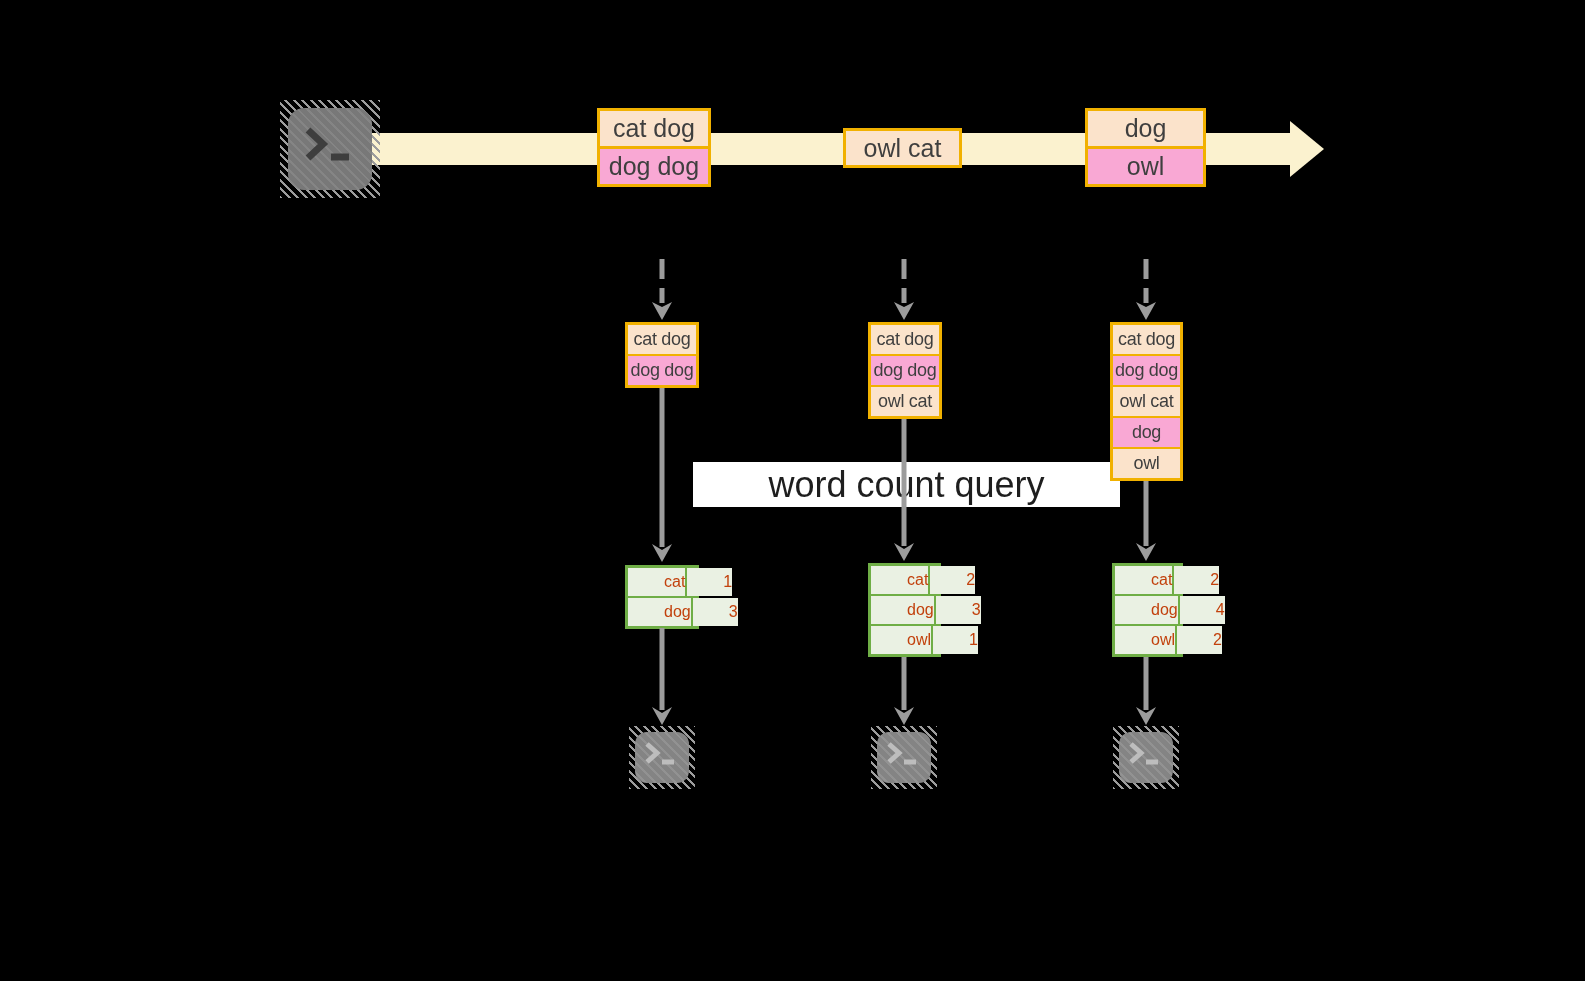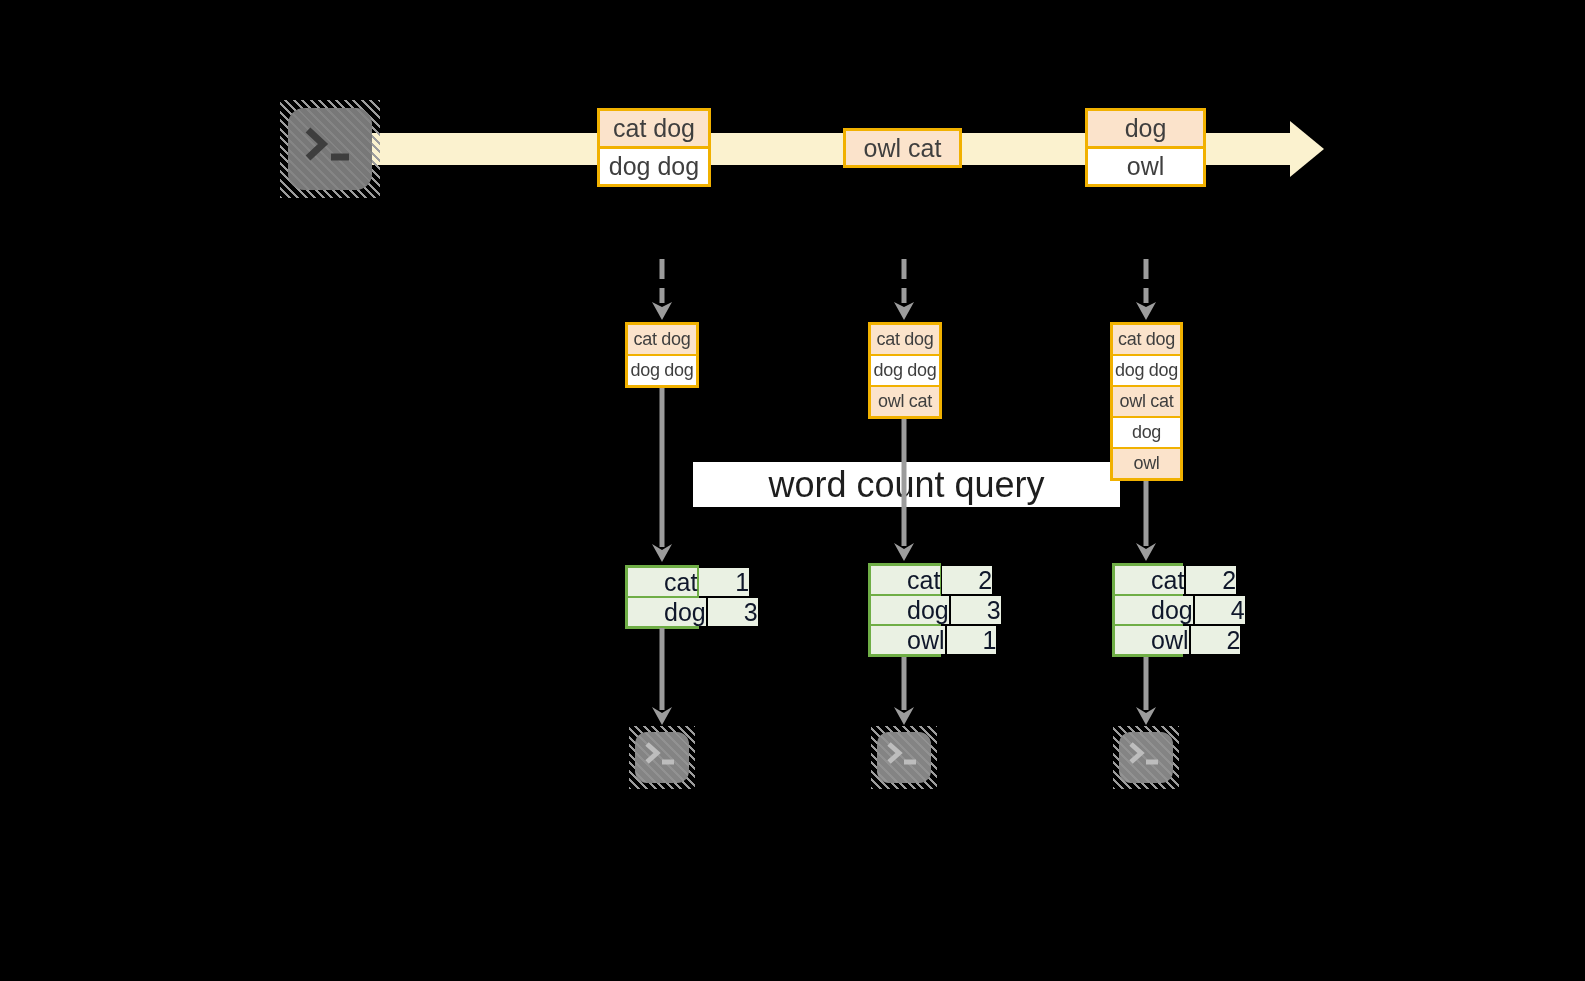--- a/index.html
+++ b/index.html
@@ -23,31 +23,31 @@
   .term svg { position:absolute; inset:0; width:100%; height:100%; }
   
   .obox { position:absolute; border:3px solid #f1b100; background:#f1b100;
     display:flex; flex-direction:column; z-index:3; }
   .obox.evt { gap:3px; }
   .obox.batch { gap:2px; }
   .orow { display:flex; align-items:center; justify-content:center; color:#3f3f3f; }
   .orow.big { height:35px; font-size:25px; }
   .orow.small { height:29px; font-size:18px; letter-spacing:-0.3px; }
   .peach { background:#fbe3cb; }
-  .cream { background:#ffffff; }
+  .cream { background:#f9a8d4; }
   
   .qband { position:absolute; left:693px; top:462px; width:427px; height:45px; background:#ffffff;
     display:flex; align-items:center; justify-content:center; z-index:2;
     font-size:36px; color:#1e1e1e; }
   
   .gtable { position:absolute; border:3px solid #6fae46; background:#6fae46;
     display:flex; flex-direction:column; gap:2px; z-index:3; }
   .grow { display:flex; gap:2px; height:28px; }
   .gcell { background:#eaf1e3; display:flex; align-items:center; justify-content:center;
-    font-size:25px; color:#0f172a;padding-left:36px; }
+    font-size:16px; color:#c2410c;padding-left:36px; }
   .gcell.name { flex:1.9; }
   .gcell.num { flex:1; }
   
   .overlay { position:absolute; left:0; top:0; z-index:4; pointer-events:none; }
 </style>
 </head>
 <body>
 
 <div class="canvas">
 

